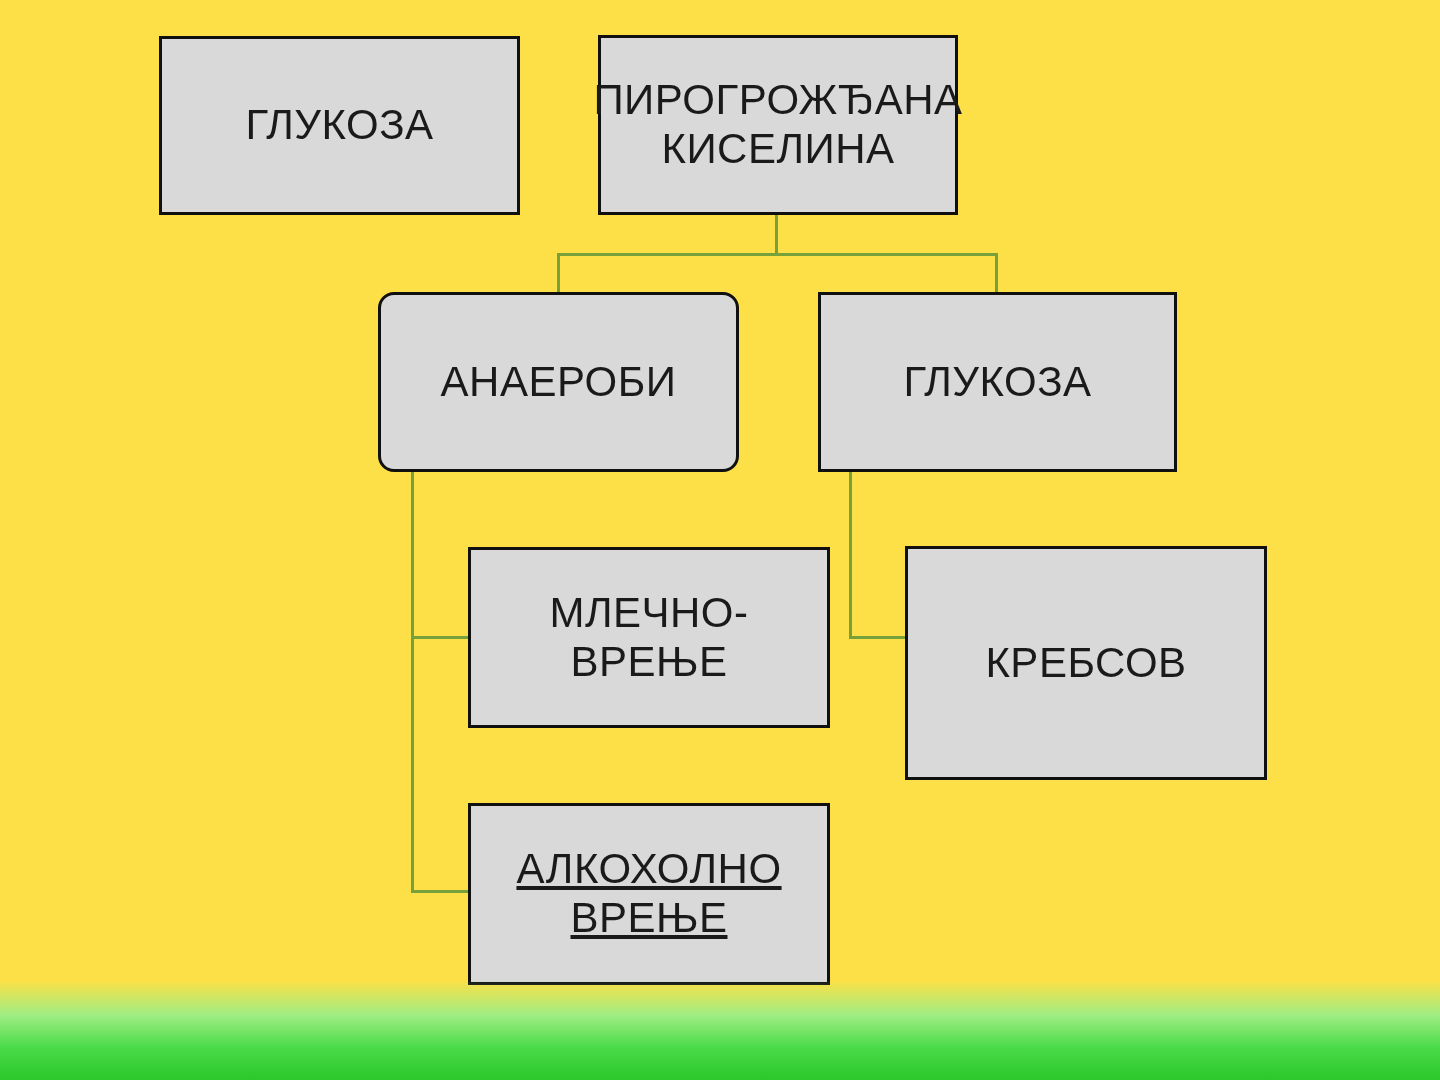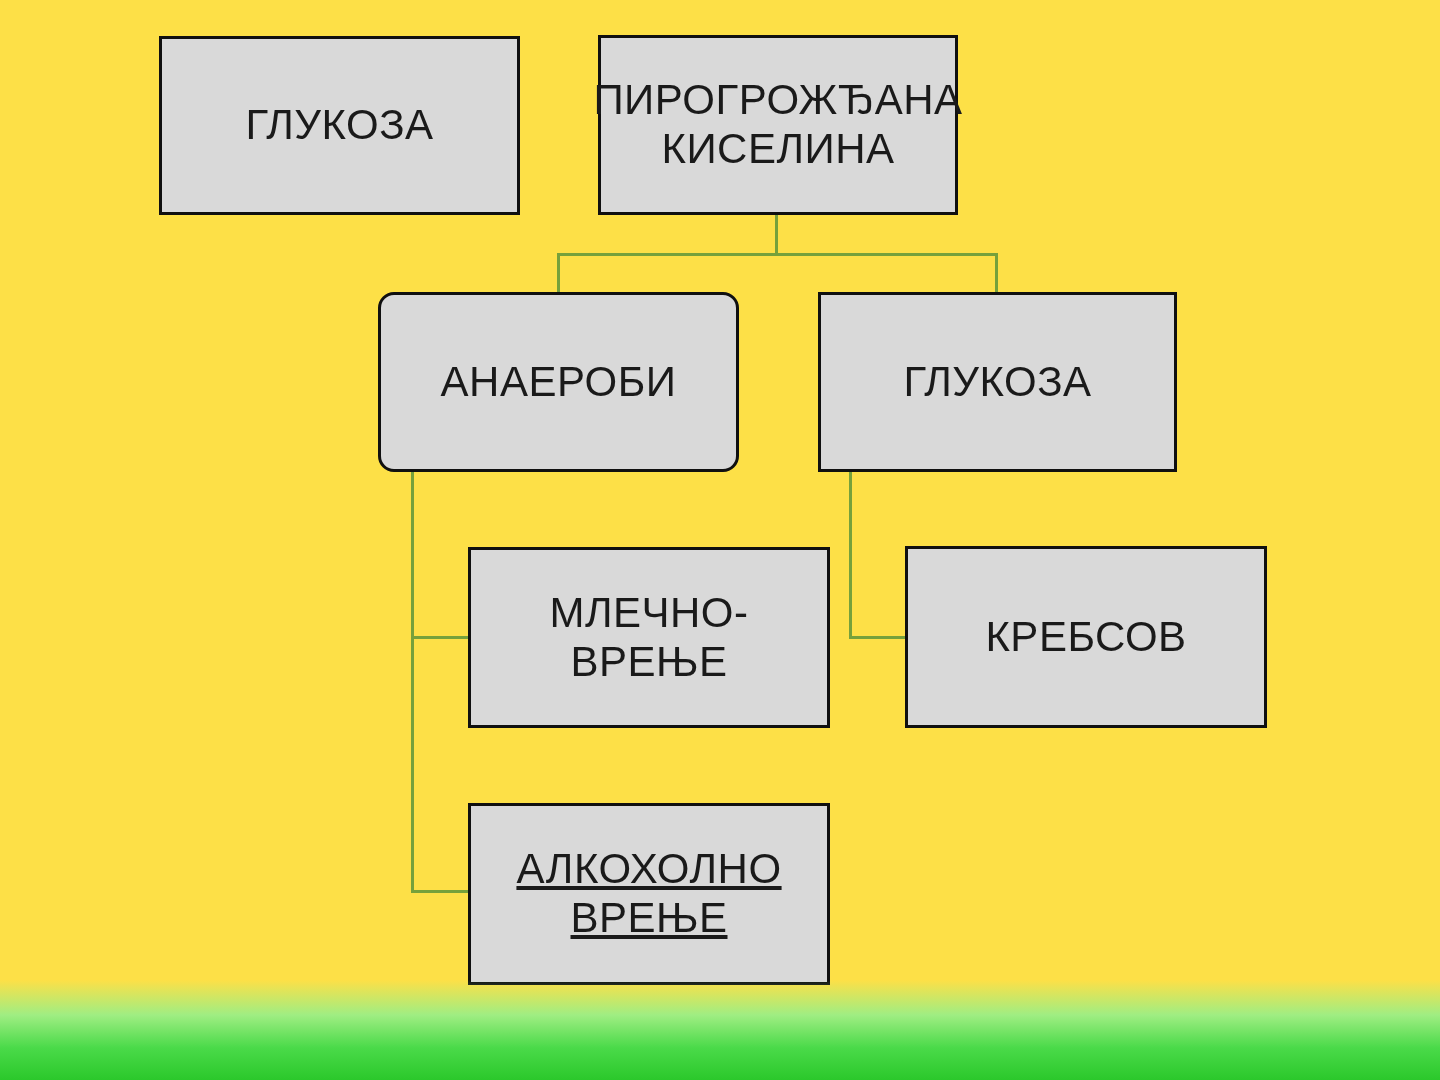--- a/index.html
+++ b/index.html
@@ -65,21 +65,21 @@
 
   <div class="node" style="left:818px; top:292px; width:359px; height:180px;">
     <span class="tl">ГЛУКОЗА</span>
   </div>
 
   <div class="node" style="left:468px; top:547px; width:362px; height:181px;">
     <span class="tl">МЛЕЧНО-</span>
     <span class="tl">ВРЕЊЕ</span>
   </div>
 
-  <div class="node" style="left:905px; top:546px; width:362px; height:182px;">
+  <div class="node" style="left:905px; top:546px; width:362px; height:234px;">
     <span class="tl">КРЕБСОВ</span>
   </div>
 
   <div class="node" style="left:468px; top:803px; width:362px; height:182px;text-decoration:underline;">
     <span class="tl">АЛКОХОЛНО</span>
     <span class="tl">ВРЕЊЕ</span>
   </div>
 
   <div class="edge" style="left:775px; top:215px; width:3px; height:40px;"></div>
   <div class="edge" style="left:557px; top:253px; width:441px; height:3px;"></div>

